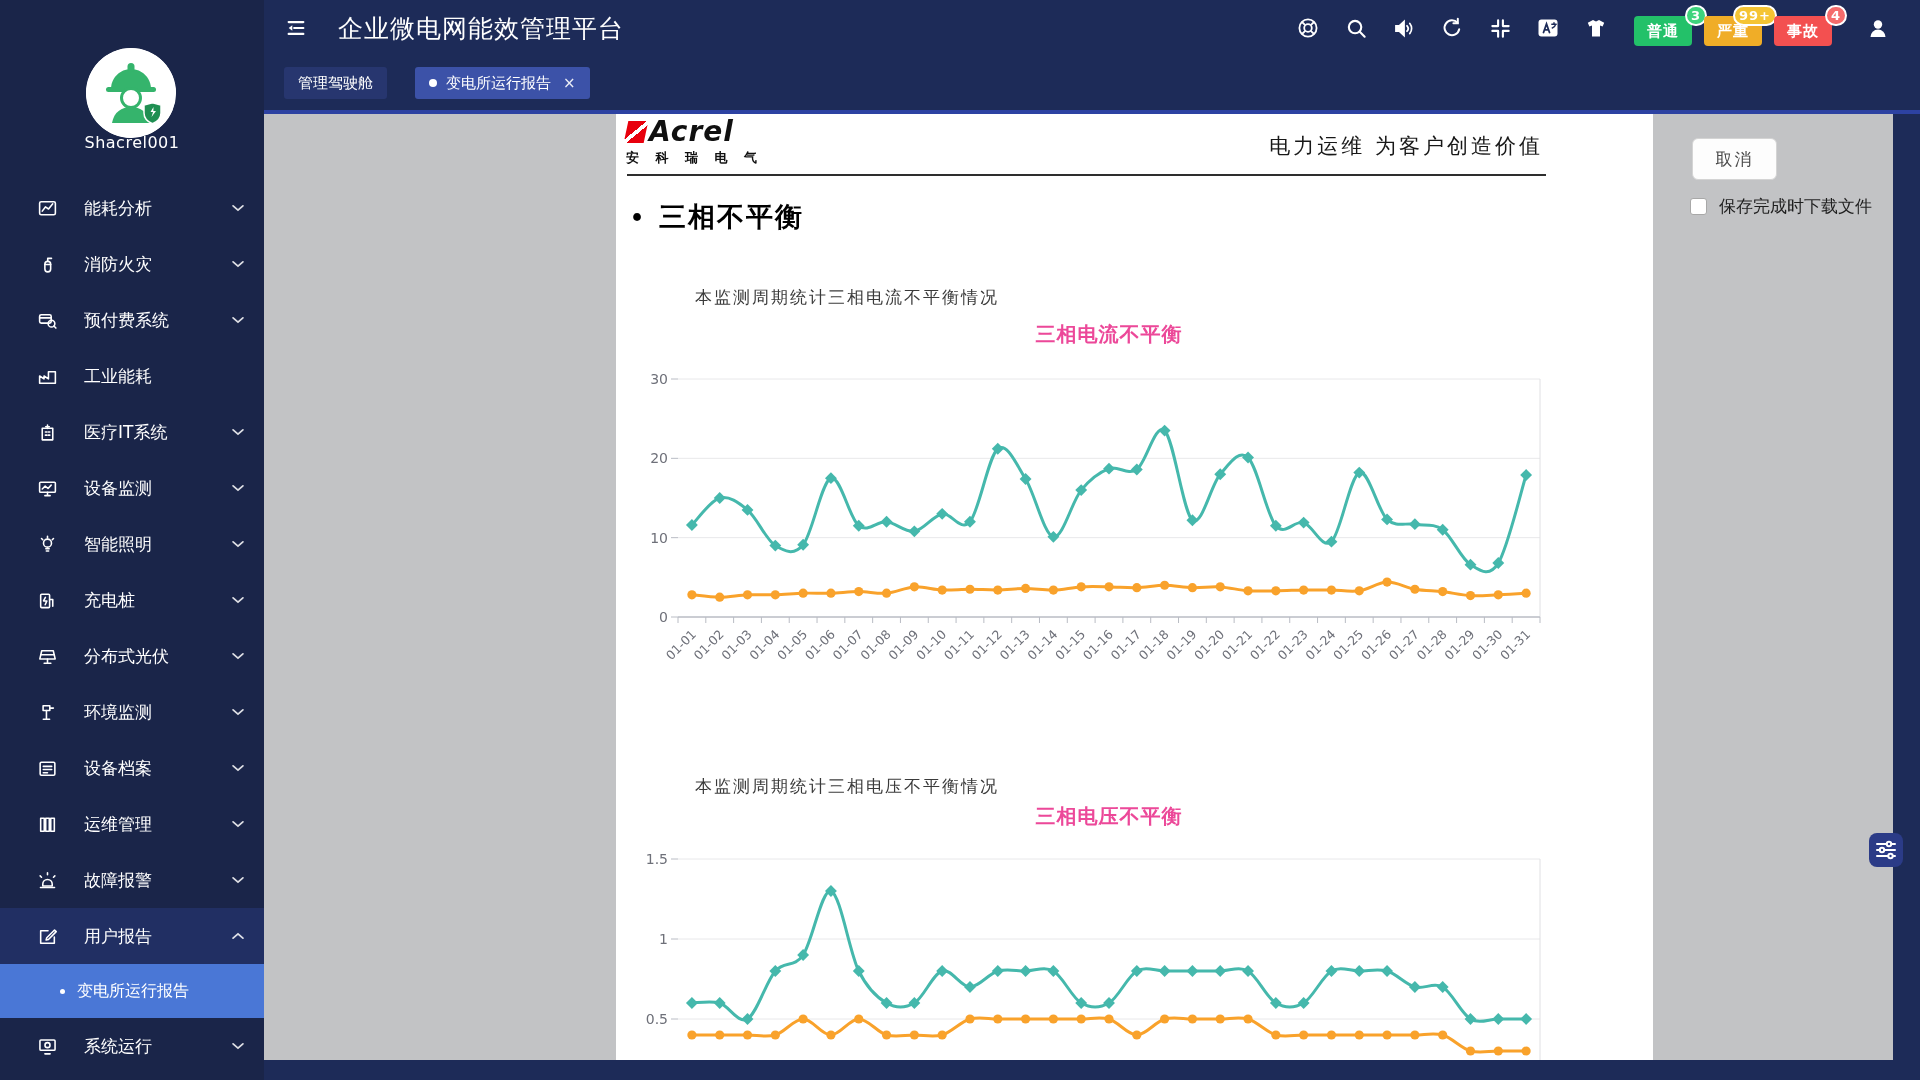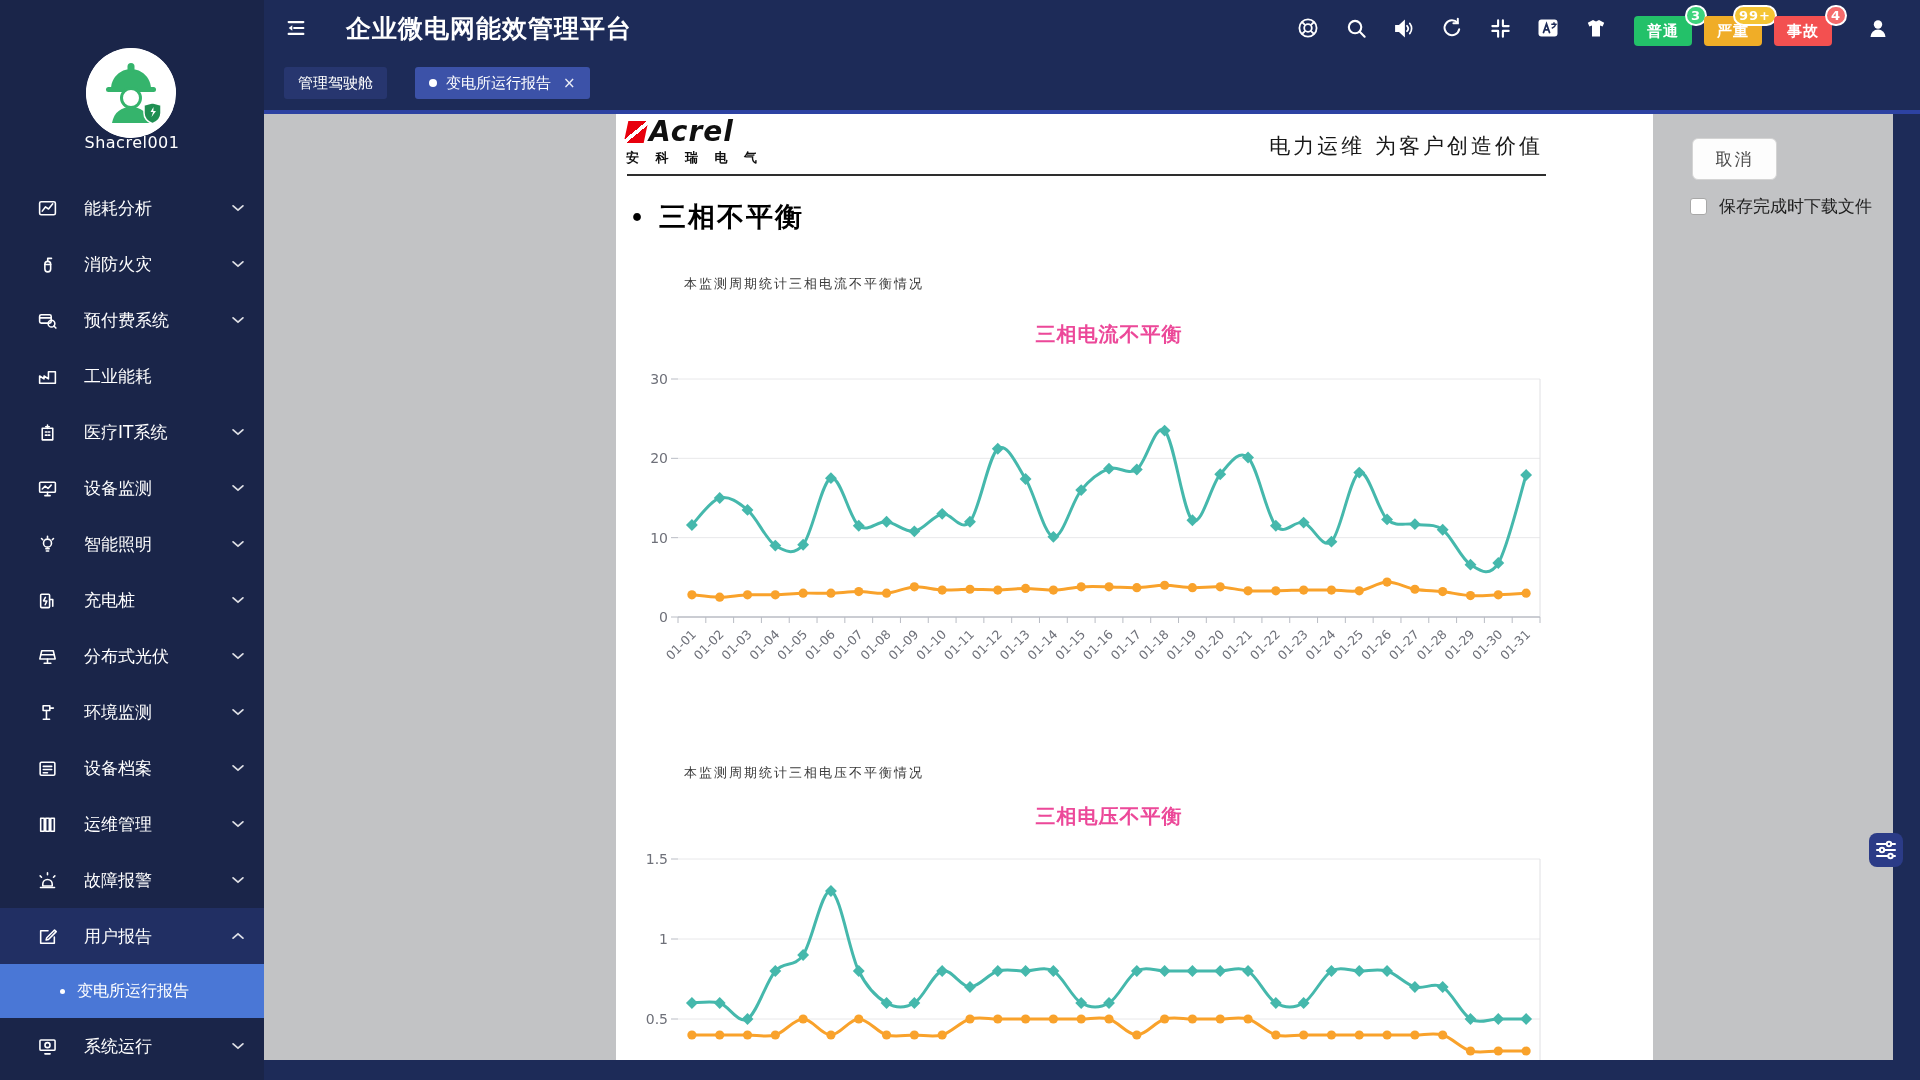--- a/index.html
+++ b/index.html
@@ -17,21 +17,21 @@
   .mic{width:22px;height:22px;margin-right:26px;flex:none;display:flex;align-items:center;justify-content:center}
   .mil{font-size:17px;flex:1;white-space:nowrap}
   .chev{flex:none;opacity:.85}
   .smi{height:54px;display:flex;align-items:center;padding-left:60px;color:#fff;font-size:16px;cursor:pointer}
   .smi.active{background:#4a77d6}
   .sdot{width:5px;height:5px;border-radius:50%;background:#fff;margin-right:12px;flex:none}
 
   
   .navbar{position:absolute;left:264px;top:0;width:1656px;height:56px;background:#1d2b58;display:flex;align-items:center;color:#fff;z-index:4}
   .nav-left{display:flex;align-items:center;padding-left:20px;gap:22px}
-  .app-title{font-size:25px;font-weight:bold;margin:16px;letter-spacing:1px;white-space:nowrap}
+  .app-title{font-size:25px;font-weight:normal;margin:8px;letter-spacing:1px;white-space:nowrap}
   .nav-right{margin-left:auto;display:flex;align-items:center;gap:24px;padding-right:30px}
   .icon-btn{width:24px;height:24px;display:flex;align-items:center;justify-content:center;cursor:pointer;flex:none}
   .chip{position:relative;height:30px;border-radius:4px;color:#fff;font-size:15px;font-weight:bold;
         display:flex;align-items:center;padding:0 13px;cursor:pointer;margin:6px 10px 0 2px;letter-spacing:1px}
   .badge{position:absolute;top:-11px;right:-15px;min-width:16px;height:21px;padding:0 4px;border-radius:11px;
          border:2px solid #fff;color:#fff;font-size:13px;font-weight:bold;display:flex;align-items:center;justify-content:center}
 
   
   .tabrow{position:absolute;left:264px;top:56px;width:1656px;height:58px;background:#1d2b58;
           border-bottom:4px solid #2d42a2;display:flex;align-items:center;gap:28px;padding-left:20px;z-index:4}
@@ -50,22 +50,22 @@
   .logo-mark{display:inline-block;width:20px;height:22px;margin-right:3px;transform:skew(-12deg);
              background:linear-gradient(135deg,#e8000d 44%,#fff 44%,#fff 58%,#e8000d 58%)}
   .logo-text{font-size:28px;font-weight:bold;font-style:italic;color:#101010;letter-spacing:1px;line-height:1}
   .logo-cn{font-size:13px;font-weight:bold;letter-spacing:6px;color:#101010;margin-top:3px}
   .slogan{position:absolute;right:110px;top:18px;font-family:"DejaVu Serif","Liberation Serif",serif;
           font-size:21px;color:#181818;letter-spacing:3px;white-space:nowrap}
   .rule{position:absolute;left:11px;top:60px;width:919px;height:0;border:0;border-top:2px solid #2e2e2e;margin:0}
   .sec{position:absolute;left:14px;top:85px;margin:0;font-family:"DejaVu Serif","Liberation Serif",serif;
        font-size:27px;font-weight:bold;color:#000;display:flex;align-items:center;gap:13px;letter-spacing:2px}
   .sec .bullet{font-size:22px}
-  .para{position:absolute;left:62px;margin:6px;font-family:"DejaVu Serif","Liberation Serif",serif;
-        font-size:13px;color:#3a3a3a;letter-spacing:2px;white-space:nowrap}
+  .para{position:absolute;left:62px;margin:17px;font-family:"DejaVu Serif","Liberation Serif",serif;
+        font-size:17px;color:#3a3a3a;letter-spacing:2px;white-space:nowrap}
   .p1{top:155px}.p2{top:644px}
   .ctitle{position:absolute;left:62px;width:862px;text-align:center;font-size:20px;color:#ec4899;font-weight:bold;letter-spacing:1px}
   .t1{top:207px}.t2{top:689px}
   #charts{position:absolute;left:0;top:0;pointer-events:none}
   .legend{position:absolute;left:62px;top:581px;width:862px;display:flex;justify-content:center;gap:32px;align-items:center}
   .litem{display:flex;align-items:center;gap:8px;font-size:15px;color:#333;font-weight:bold;cursor:pointer;letter-spacing:.5px}
 
   
   .cancel{position:absolute;left:1692px;top:138px;width:85px;height:42px;background:#fdfdfd;border:1px solid #d4d4d4;
           border-radius:6px;font-size:17px;color:#4a4a4a;cursor:pointer;z-index:3;font-family:inherit;letter-spacing:2px}

